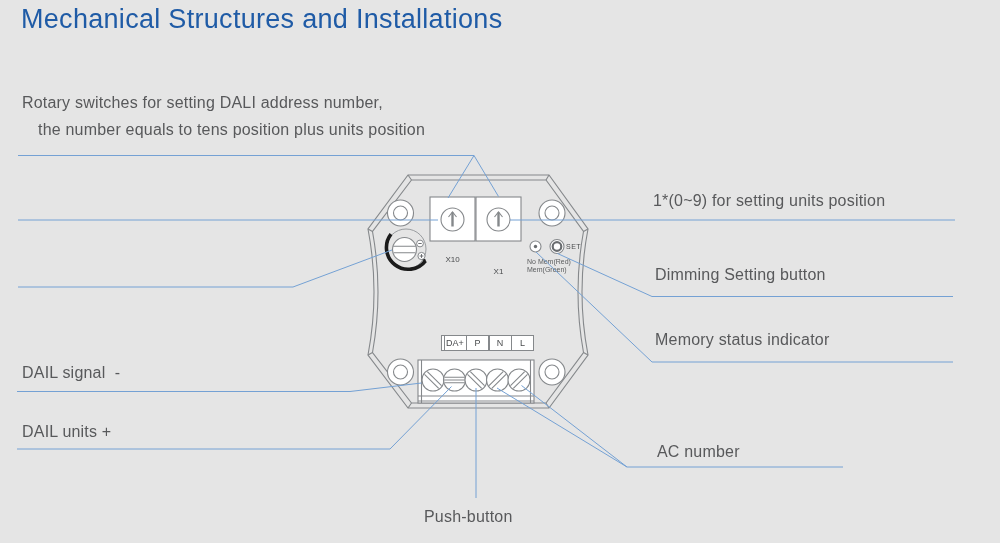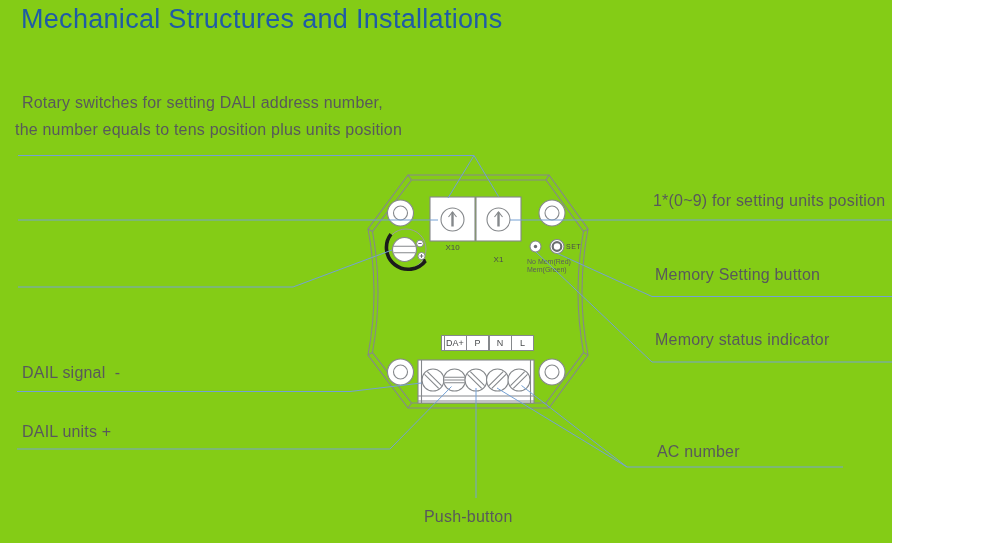--- a/index.html
+++ b/index.html
@@ -1,29 +1,29 @@
 <!DOCTYPE html>
 <html><head>
 <meta charset="utf-8">
 <style>
   html,body{margin:0;padding:0;background:#fff;}
   .canvas{
-    position:relative;width:892px;height:543px;background:#84cc16;overflow:hidden;
+    position:relative;width:1000px;height:543px;background:#e5e5e5;overflow:hidden;
     font-family:"Liberation Sans",sans-serif;
   }
   .title{
     position:absolute;left:21px;top:4px;font-size:27px;letter-spacing:.3px;
     color:#1f5ba6;white-space:pre;
   }
   .lbl{
     position:absolute;color:#58595b;font-size:16px;line-height:22px;
     letter-spacing:.2px;white-space:pre;
   }
   .tiny{position:absolute;color:#4a4c4e;line-height:1;white-space:pre;}
-  .dial-lbl{font-size:8px;width:29px;text-align:center;}
+  .dial-lbl{font-size:8px;width:29px;text-align:center;margin-top:12px;}
   .set-lbl{font-size:7px;letter-spacing:.5px;}
   .mem-lbl{font-size:7px;color:#5a5c5e;}
   .tbox{
     position:absolute;top:335px;width:21px;height:14px;border:1px solid #85888b;
     background:#fff;font-size:9px;color:#4a4c4e;text-align:center;line-height:14px;
   }
   .digits{position:absolute;width:0;height:0;}
   .dg{
     position:absolute;transform:translate(-50%,-50%);font-size:5.5px;font-weight:bold;
     color:#46484a;line-height:1;
@@ -35,23 +35,23 @@
   svg.overlay{position:absolute;left:0;top:0;pointer-events:none;}
 </style>
 </head>
 <body>
 
 <div class="canvas">
 
   <div class="title">Mechanical Structures and Installations</div>
 
   <div class="lbl" style="left:22px;top:92px">Rotary switches for setting DALI address number,</div>
-  <div class="lbl" style="left:15px;top:119px">the number equals to tens position plus units position</div>
+  <div class="lbl" style="left:38px;top:119px">the number equals to tens position plus units position</div>
   <div class="lbl" style="left:653px;top:190px">1*(0~9) for setting units position</div>
-  <div class="lbl" style="left:655px;top:264px">Memory Setting button</div>
+  <div class="lbl" style="left:655px;top:264px">Dimming Setting button</div>
   <div class="lbl" style="left:655px;top:329px">Memory status indicator</div>
   <div class="lbl" style="left:22px;top:362px">DAIL signal  -</div>
   <div class="lbl" style="left:22px;top:421px">DAIL units +</div>
   <div class="lbl" style="left:657px;top:441px">AC number</div>
   <div class="lbl" style="left:424px;top:506px">Push-button</div>
 
   <div class="tiny dial-lbl" style="left:438px;top:244px">X10</div>
   <div class="tiny dial-lbl" style="left:484px;top:256px">X1</div>
   <div class="tiny set-lbl" style="left:566px;top:243px">SET</div>
   <div class="tiny mem-lbl" style="left:527px;top:258px">No Mem(Red)</div>

